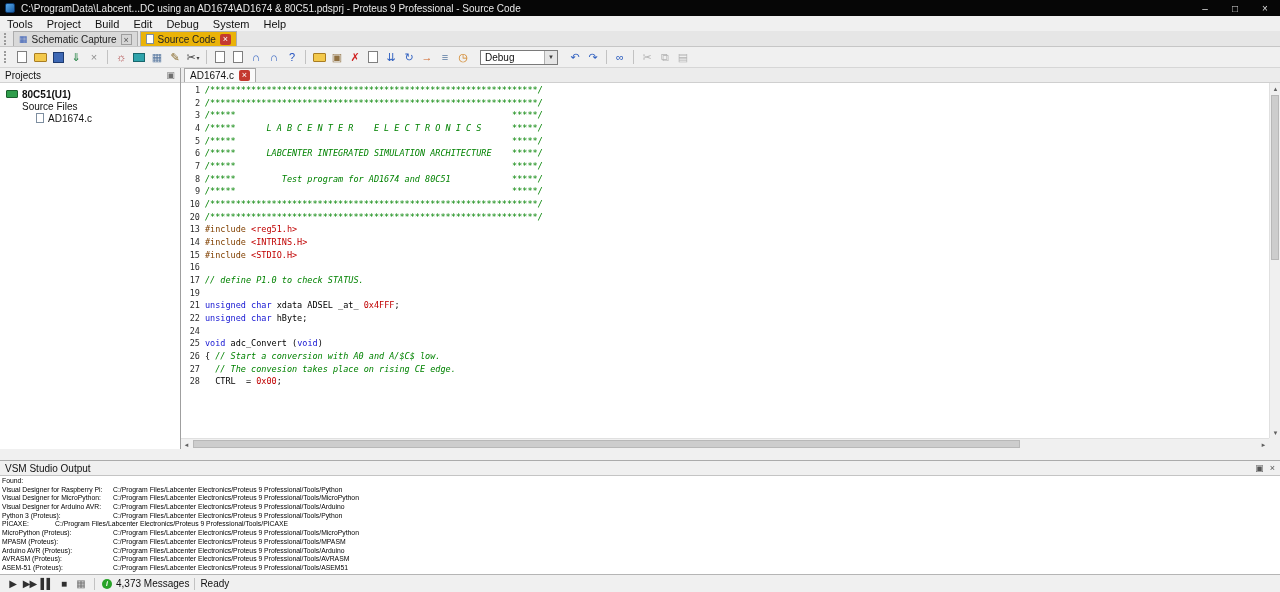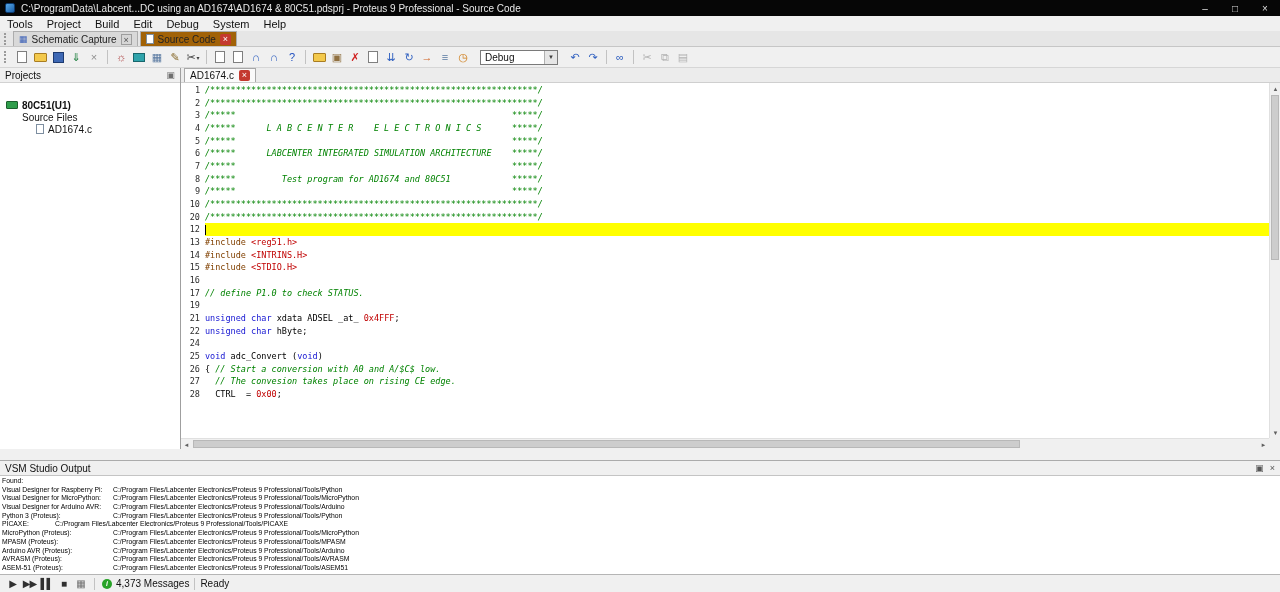--- a/index.html
+++ b/index.html
@@ -20,21 +20,21 @@
   .menubar { position:absolute; top:16px; left:0; right:0; height:15px; background:#f0f0f0;
              display:flex; align-items:center; font-size:11px; color:#101010; }
   .menu-item { padding:0 7px; height:100%; display:flex; align-items:center; }
 
   
   .apptabs { position:absolute; top:31px; left:0; right:0; height:16px; background:#e6e6e6;
              display:flex; align-items:flex-end; border-bottom:1px solid #c6c6c6; padding-left:2px; }
   .grip { width:5px; height:12px; border-left:2px dotted #9a9a9a; margin:0 4px 1px 2px; }
   .apptab { height:15px; display:flex; align-items:center; gap:4px; padding:0 5px; font-size:10px;
             border:1px solid #adadad; border-bottom:none; background:#d9d9d9; margin-right:2px; color:#222; }
-  .apptab.active { background:#a16207; }
+  .apptab.active { background:#eab308; }
   .tabicon { font-size:9px; line-height:9px; color:#3f63b8; }
   .page-ic { display:inline-block; width:8px; height:10px; background:#fff; border:1px solid #7d8ea0; }
   .tabclose { width:11px; height:11px; font-size:9px; line-height:10px; text-align:center; }
   .tabclose.gray { background:#d6d6d6; border:1px solid #9d9d9d; color:#555; }
   .tabclose.red { background:var(--tab_close_red); color:#fff; border-radius:2px; }
 
   
   .toolbar { position:absolute; top:47px; left:0; right:0; height:21px; background:#f0f0f0;
              border-bottom:1px solid #d6d6d6; display:flex; align-items:center; padding-left:2px; }
   .tb-items { display:flex; align-items:center; height:100%; }
@@ -52,21 +52,21 @@
                  font-size:6px; color:#404040; background:#e6e6e6; border-left:1px solid #b0b0b0; }
 
   
   .main { position:absolute; top:68px; left:0; width:1280px; height:381px; background:#ef4444; }
 
   .projects { position:absolute; left:0; top:0; width:181px; height:100%; background:#fff;
               border-right:1px solid #9f9f9f; }
   .projects-header { height:15px; background:#f0f0f0; border-bottom:1px solid #d2d2d2; display:flex;
                      align-items:center; font-size:10px; padding:0 5px; color:#111; }
   .float-ic { margin-left:auto; color:#6f6f6f; font-size:9px; }
-  .tree { font-size:10px; padding-top:16px; color:#111; }
+  .tree { font-size:10px; padding-top:5px; color:#111; }
   .tree-row { height:12px; display:flex; align-items:center; gap:4px; padding-left:6px; white-space:nowrap; }
   .tree-row.lvl1 { padding-left:22px; }
   .tree-row.lvl2 { padding-left:36px; }
   .folder-ic { display:inline-block; width:12px; height:8px; background:#2f9e4b; border:1px solid #1b5f2d; border-radius:1px; }
 
   .editor { position:absolute; left:181px; top:0; right:0; height:100%; background:#fff; }
   .filetabs { height:15px; background:#ececec; border-bottom:1px solid #cfcfcf; display:flex;
               align-items:flex-end; padding-left:3px; }
   .filetab { height:14px; background:#fafafa; border:1px solid #a8a8a8; border-bottom:none;
              display:flex; align-items:center; gap:5px; font-size:10px; padding:0 5px; color:#111; }
@@ -337,24 +337,20 @@
               <span class="lnum">9</span>
               <span class="ltext"><span class="seg-c">/*****                                                      *****/</span></span>
             </div>
             <div class="codeline">
               <span class="lnum">10</span>
               <span class="ltext"><span class="seg-c">/****************************************************************/</span></span>
             </div>
             <div class="codeline">
               <span class="lnum">20</span>
               <span class="ltext"><span class="seg-c">/****************************************************************/</span></span>
-            </div>
-            <div class="codeline current">
-              <span class="lnum">12</span>
-              <span class="ltext"><span class="caret"></span></span>
             </div>
             <div class="codeline">
               <span class="lnum">13</span>
               <span class="ltext"><span class="seg-p">#include </span><span class="seg-s">&lt;reg51.h&gt;</span></span>
             </div>
             <div class="codeline">
               <span class="lnum">14</span>
               <span class="ltext"><span class="seg-p">#include </span><span class="seg-s">&lt;INTRINS.H&gt;</span></span>
             </div>
             <div class="codeline">

